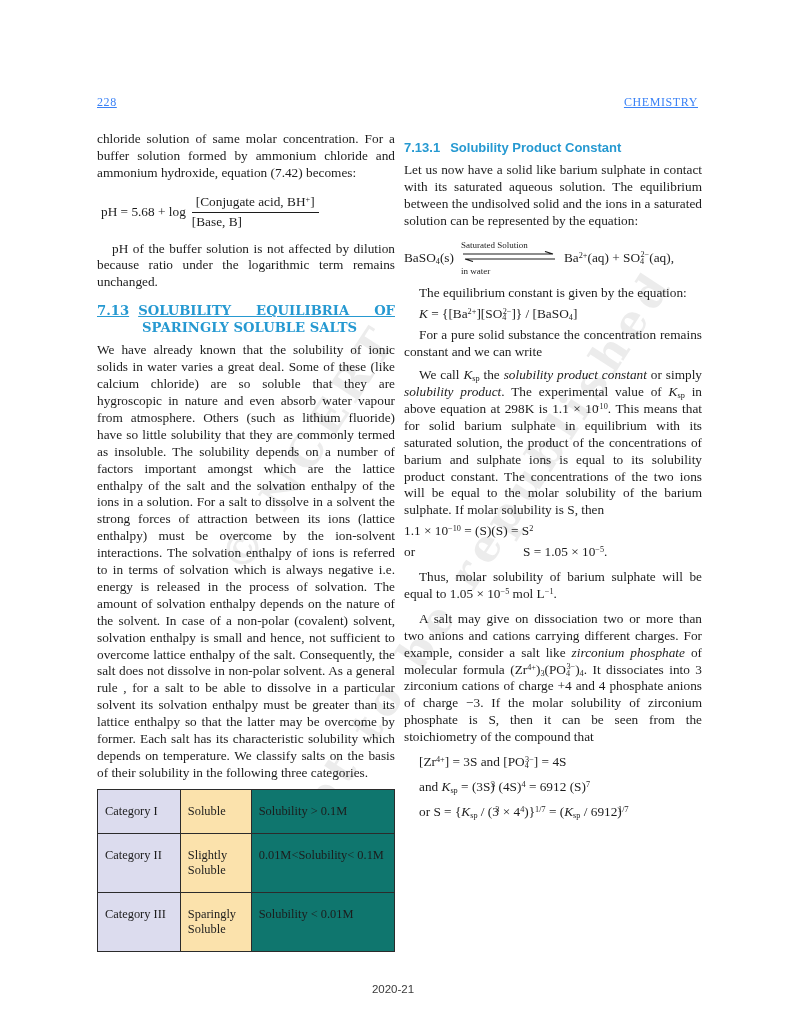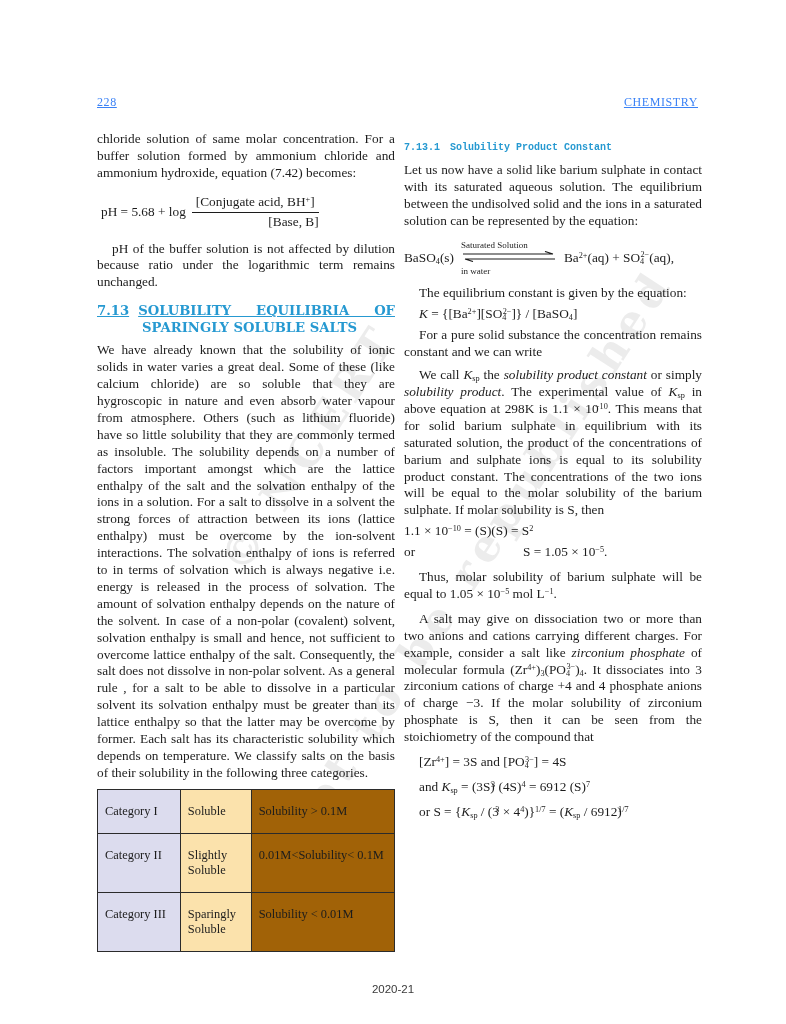--- a/index.html
+++ b/index.html
@@ -18,45 +18,45 @@
   .col-right { left:404px; }
   p { margin:0; }
   .indent { text-indent:15px; }
   .mt4{margin-top:4px}.mt6{margin-top:6px}.mt8{margin-top:8px}
   
   .sec-head { color:#2699d1; font-family:"DejaVu Serif", serif; font-weight:bold; font-size:13.2px; line-height:17px; margin:11px 0 6px 0; }
   .sec-line1 { display:flex;text-decoration:underline; }
   .sec-num { margin-right:9px; }
   .sec-rest { flex:1; text-align:justify; text-align-last:justify; }
   .sec-line2 { margin-left:45px; }
-  .sub-head { color:#2699d1; font-family:Liberation Mono, monospace; font-weight:bold; font-size:10px; margin:9px 0 5px 0; text-align:left; }
+  .sub-head { color:#2699d1; font-family:Liberation Sans, sans-serif; font-weight:bold; font-size:13px; margin:9px 0 5px 0; text-align:left; }
   .sub-num { margin-right:10px; }
   
   .eq { text-align:left; }
   sup { font-size:.62em; vertical-align:.5em; line-height:0; }
   sub { font-size:.62em; vertical-align:-.25em; line-height:0; }
   sub + sup { margin-left:-.45em; }
   .ph-eq { display:flex; align-items:center; margin:12px 0 10px 4px; text-align:left; }
-  .frac { display:inline-block; text-align:right; margin-left:6px; }
+  .frac { display:inline-block; text-align:left; margin-left:6px; }
   .frac .num { padding:0 4px 1px 4px; border-bottom:1.3px solid #1c1c1c; }
   .frac .den { padding-top:1px; }
   .equil { display:flex; align-items:center; margin:10px 0 9px 0; text-align:left; }
   .arrow-stack { display:inline-block; text-align:left; margin:0 7px; }
   .arrow-stack .lbl { font-size:9px; line-height:10px; white-space:nowrap; }
   .eq-row { display:flex; text-align:left; }
   .eq-row .eqnum { margin-left:auto; }
   .eq-or { display:flex; text-align:left; }
   .eq-or .rhs { margin-left:108px; }
   .ind-eq { margin-left:15px; }
   
   .cat-table { border-collapse:collapse; margin-top:7px; font-size:12.4px; line-height:15px; }
   .cat-table td { border:1.6px solid #2b2b2b; padding:14px 7px; vertical-align:top; text-align:left; }
   .cat-table td.c1 { background:#dcdcee; width:80px; }
   .cat-table td.c2 { background:#fbe2ac; width:60px; }
-  .cat-table td.c3 { background:#a16207; width:146px; }
+  .cat-table td.c3 { background:#0f766e; width:146px; }
   
   .footer { position:absolute; left:0; right:0; top:983px; text-align:center; font-size:11.5px; font-family:"Liberation Sans", sans-serif; color:#3a3a3a; }
   
   .watermark {
     position:absolute; left:50%; top:49%; transform:translate(-50%,-50%) rotate(-57deg);
     display:flex; flex-direction:column; align-items:center; gap:150px;
     font-family:"DejaVu Serif", serif; font-weight:bold; font-size:44px; letter-spacing:7px;
     color:rgba(110,110,110,0.13); white-space:nowrap; pointer-events:none;
   }
 </style>

